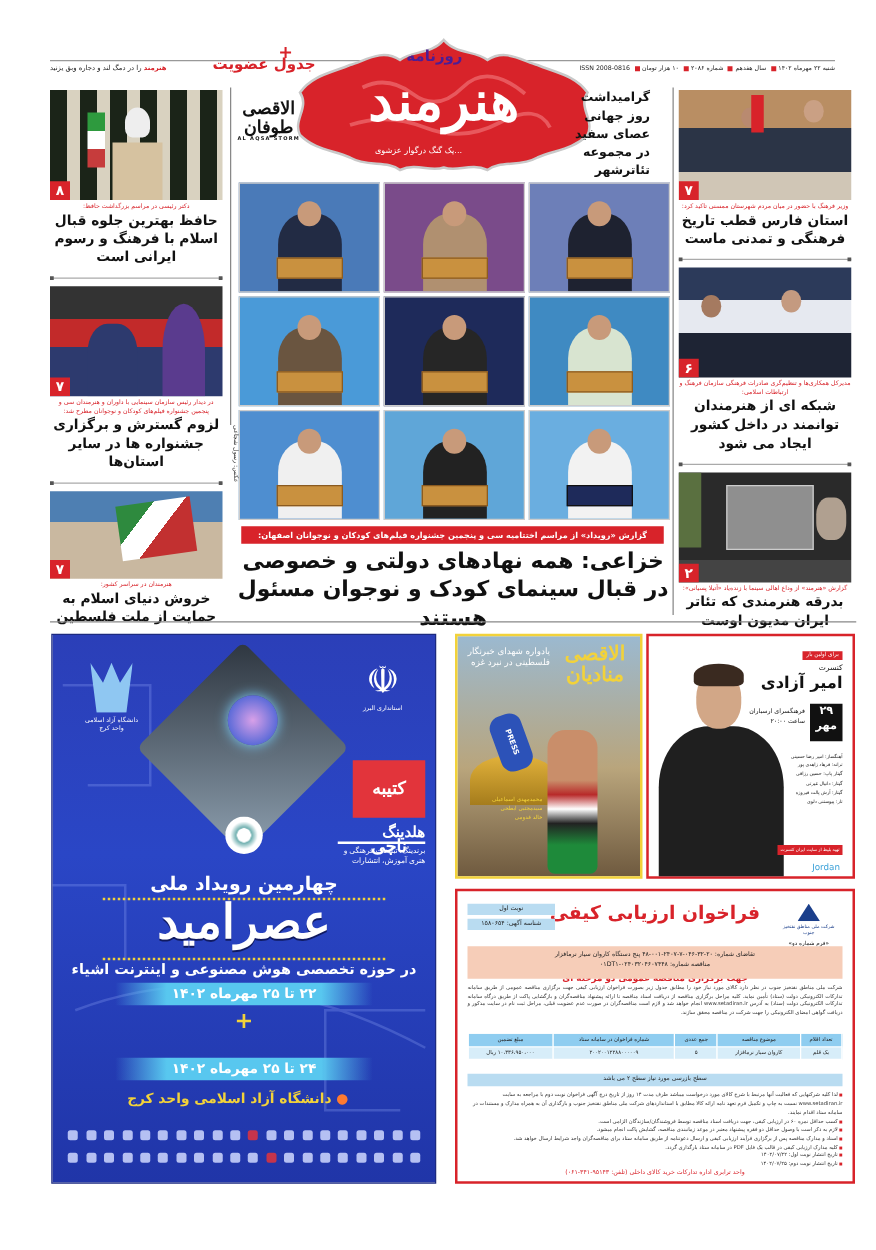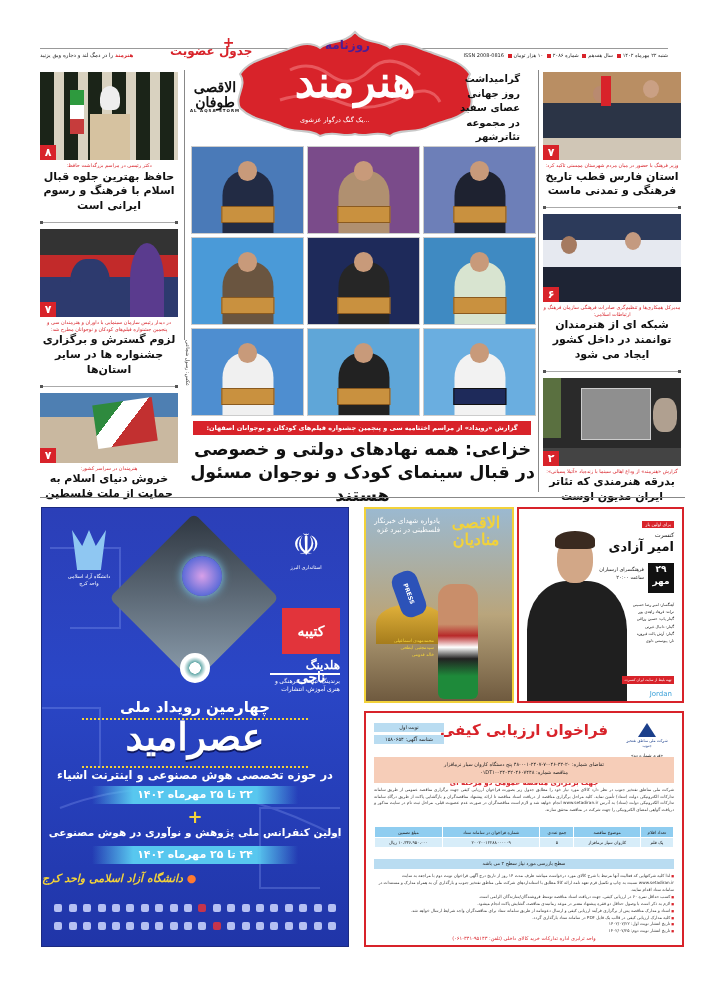--- a/index.html
+++ b/index.html
@@ -65,21 +65,21 @@
   .ad-blue .holding .big { font-size: 12px; font-weight: bold; border-bottom: 2px solid #fff; }
   .ad-blue .holding .small { font-size: 6px; line-height: 1.4; margin-top: 2px; }
   .ad-blue .alborz-logo { position: absolute; left: 138px; top: 145px; width: 30px; height: 30px; border-radius: 50%; background: radial-gradient(circle, #fff 30%, #6aa 32%, #fff 60%); border: 2px dashed #fff; }
   .ad-blue .line1 { position: absolute; left: 0; right: 0; top: 190px; text-align: center; color: #fff; font-size: 15px; font-weight: bold; }
   .ad-blue .dots { position: absolute; left: 40px; right: 40px; height: 0; border-top: 2px dotted #f2d23a; }
   .ad-blue .asr { position: absolute; left: 0; right: 0; top: 208px; text-align: center; color: #fff; font-size: 38px; font-weight: bold; line-height: 1.1; font-family: "DejaVu Serif", serif; text-shadow: 0 2px 0 #101a60; }
   .ad-blue .field { position: absolute; left: 0; right: 0; top: 260px; text-align: center; color: #fff; font-size: 11.5px; font-weight: bold; }
   .ad-blue .date-band { position: absolute; left: 50px; right: 50px; height: 18px; background: linear-gradient(90deg, transparent, #58c7ef 20%, #58c7ef 80%, transparent); color: #fff; font-size: 11px; font-weight: bold; text-align: center; line-height: 18px; }
   .ad-blue .plus { position: absolute; left: 0; right: 0; top: 300px; text-align: center; color: #f2d23a; font-size: 18px; font-weight: bold; line-height: 1; }
   .ad-blue .conf { position: absolute; left: 0; right: 0; top: 318px; text-align: center; color: #fff; font-size: 10.5px; font-weight: bold; }
-  .ad-blue .venue { position: absolute; left: 0; right: 10px; top: 364px; text-align: left; color: #f2d23a; font-size: 11px; font-weight: bold; font-style: italic; }
+  .ad-blue .venue { position: absolute; left: 0; right: 10px; top: 364px; text-align: center; color: #f2d23a; font-size: 11px; font-weight: bold; }
   .ad-blue .venue .pin { color: #ff7a30; }
   .ad-blue .logos { position: absolute; left: 12px; right: 12px; height: 10px; display: flex; justify-content: space-between; }
   .ad-blue .logos span { width: 8px; height: 8px; border-radius: 2px; background: #cfd8ff; opacity: .85; }
 
   .poster-gaza { position: absolute; left: 364px; top: 507px; width: 150px; height: 196px; border: 2px solid #f2d23a; background: linear-gradient(180deg, #9bb9d0 0%, #b9a57c 55%, #6f5a3f 100%); overflow: hidden; }
   .poster-gaza .t { position: absolute; left: 6px; top: 8px; width: 68px; color: #fff; font-size: 7px; font-weight: normal; line-height: 1.35; text-align: right; }
   .poster-gaza .calli { position: absolute; right: 6px; top: 6px; width: 60px; color: #f2d23a; font-size: 16px; font-weight: bold; line-height: 1.05; font-family: "DejaVu Serif", serif; text-align: center; }
   .poster-gaza .dome { position: absolute; left: 10px; top: 95px; width: 70px; height: 40px; border-radius: 50% 50% 0 0; background: linear-gradient(180deg, #e2b23b, #a57c1c); }
   .poster-gaza .mic { position: absolute; left: 30px; top: 62px; width: 26px; height: 46px; background: #2c52b8; border-radius: 10px; transform: rotate(-20deg); color: #fff; font-size: 6px; font-weight: bold; writing-mode: vertical-rl; text-align: center; line-height: 26px; }
   .poster-gaza .fist { position: absolute; left: 72px; top: 75px; width: 40px; height: 115px; background: linear-gradient(180deg, #c98e6a 0%, #c98e6a 35%, #b82a2a 45%, #fff 55%, #222 65%, #1e8a3a 80%); border-radius: 14px 14px 6px 6px; }
@@ -302,21 +302,20 @@
     <div class="small">برندینگ، تبلیغات فرهنگی و هنری آموزش، انتشارات</div>
   </div>
   <div class="alborz-logo"></div>
   <div class="line1">چهارمین رویداد ملی</div>
   <div class="dots" style="top:210px;"></div>
   <div class="asr">عصرامید</div>
   <div class="dots" style="top:258px;"></div>
   <div class="field">در حوزه تخصصی هوش مصنوعی و اینترنت اشیاء</div>
   <div class="date-band" style="top:278px;">۲۲ تا ۲۵ مهرماه ۱۴۰۲</div>
   <div class="plus">+</div>
-  <div class="conf">اولین کنفرانس ملی پژوهش و نوآوری در هوش مصنوعی</div>
   <div class="date-band" style="top:338px;">۲۴ تا ۲۵ مهرماه ۱۴۰۲</div>
   <div class="venue">
     <span class="pin">●</span>
     <span>دانشگاه آزاد اسلامی واحد کرج</span>
   </div>
   <div class="logos" style="top:396px;">
     <span></span>
       <span></span>
       <span></span>
       <span></span>

